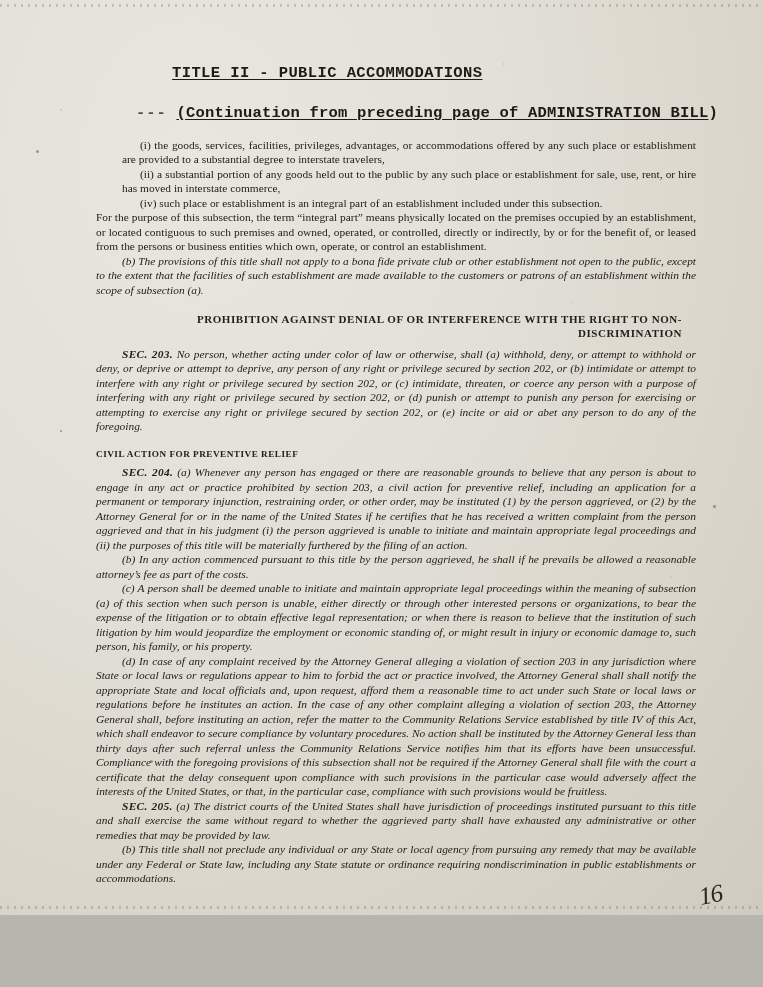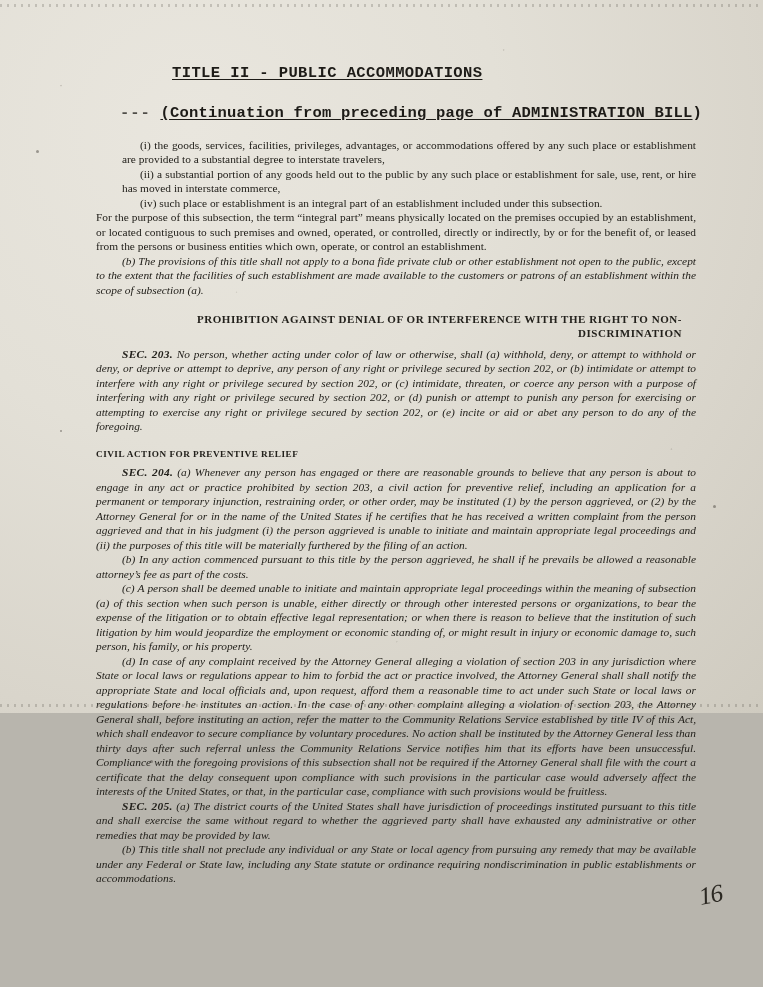--- a/index.html
+++ b/index.html
@@ -9,21 +9,21 @@
   }
   body {
     width: 763px;
     height: 987px;
     overflow: hidden;
     font-family: "Liberation Serif", serif;
   }
   #page {
     position: relative;
     width: 763px;
-    height: 713px;
+    height: 915px;
     background:
       radial-gradient(ellipse at 25% 18%, #e9e6de 0%, #e3e0d7 38%, #d9d5cb 72%, #cfcbc0 100%);
   }
   
   #page::after {
     content: "";
     position: absolute;
     inset: 0;
     pointer-events: none;
     background-image:
@@ -65,21 +65,21 @@
     margin-top: 24px;
     color: #1d1b17;
   }
   .title-line u { text-decoration: underline; text-underline-offset: 2px; }
 
   .subtitle-line {
     font-family: "Liberation Mono", monospace;
     font-weight: bold;
     font-size: 15.5px;
     letter-spacing: .2px;
-    margin-left: 24px;
+    margin-left: 40px;
     margin-top: 22px;
     color: #1d1b17;
     white-space: nowrap;
   }
   .subtitle-line .dashes {
     font-weight: bold;
     letter-spacing: 1px;
     opacity: .75;
   }
   .subtitle-line u { text-decoration: underline; text-underline-offset: 2px; }

